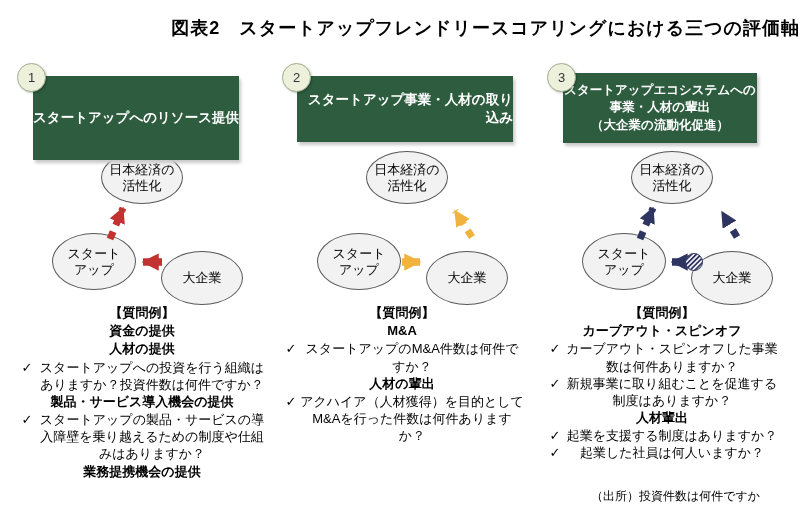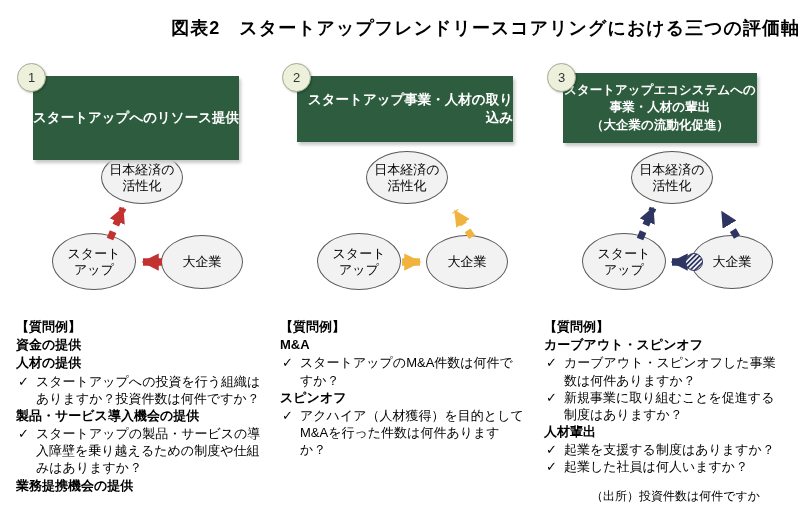--- a/index.html
+++ b/index.html
@@ -42,24 +42,24 @@
   .col-1 .diagram { margin-left:18px; }
   .col-2 .diagram { margin-left:21px; }
   .col-3 .diagram { margin-left:28px; }
   .node {
     position:absolute; background:#f2f2f2; border:1.4px solid #595959; border-radius:50%;
     display:flex; align-items:center; justify-content:center; text-align:center;
     font-size:13px; line-height:1.2; white-space:pre-line;
   }
   .node-top   { left:71px;  top:2px;  width:82px; height:53px; }
   .node-left  { left:22px;  top:84px; width:84px; height:57px;text-align:center; }
-  .node-right { left:131px; top:86px; width:82px; height:54px; }
+  .node-right { left:131px; top:102px; width:82px; height:54px; }
   .arrows { position:absolute; left:0; top:0; width:230px; height:148px; pointer-events:none; z-index:3; }
 
-  .questions { margin-top:21px; font-size:13px; }
+  .questions { margin-top:7px; font-size:13px;text-align:center; }
   .col-1 .questions { padding-left:4px; width:256px; }
   .col-2 .questions { padding-left:6px; width:250px; }
   .col-3 .questions { padding-left:12px; width:248px; }
   .q-label { font-weight:bold; line-height:1.4; }
   .item-heading { font-weight:bold; line-height:1.4; }
   .item-check { display:flex; line-height:1.32; }
   .check-glyph { width:20px; flex:none; padding-left:2px; }
   .check-text { flex:1; }
 
   .source { position:absolute; top:488px; right:40px; font-size:12px; }
@@ -132,21 +132,21 @@
           <line x1="177" y1="88" x2="160" y2="62" stroke-width="7" stroke-dasharray="8 7" marker-end="url(#head-yellow)" stroke="#f0b43e"></line>
         </svg>
       </div>
       <div class="questions">
         <div class="q-label">【質問例】</div>
         <div class="item-heading">M&amp;A</div>
         <div class="item-check">
           <span class="check-glyph">✓</span>
           <span class="check-text">スタートアップのM&amp;A件数は何件ですか？</span>
         </div>
-        <div class="item-heading">スピンオフ</div>
+        <div class="item-heading">人材の輩出</div>
         <div class="item-check">
           <span class="check-glyph">✓</span>
           <span class="check-text">アクハイア（人材獲得）を目的としてM&amp;Aを行った件数は何件ありますか？</span>
         </div>
       </div>
     </div>
 
     <div class="column col-3">
       <div class="header-wrap">
         <div class="badge">3</div>

